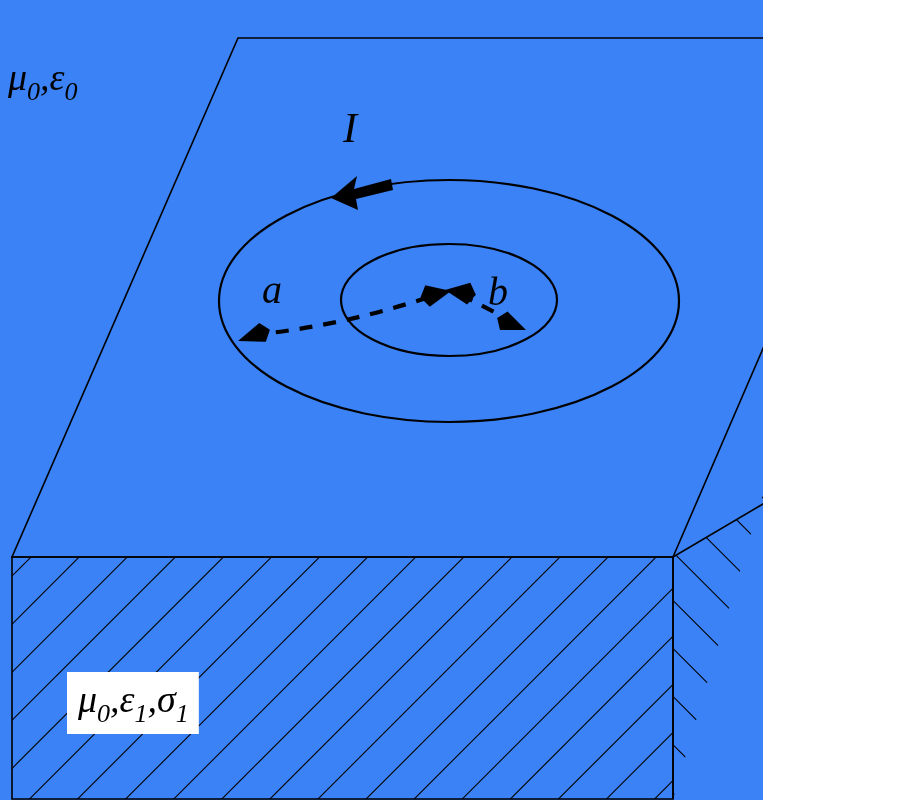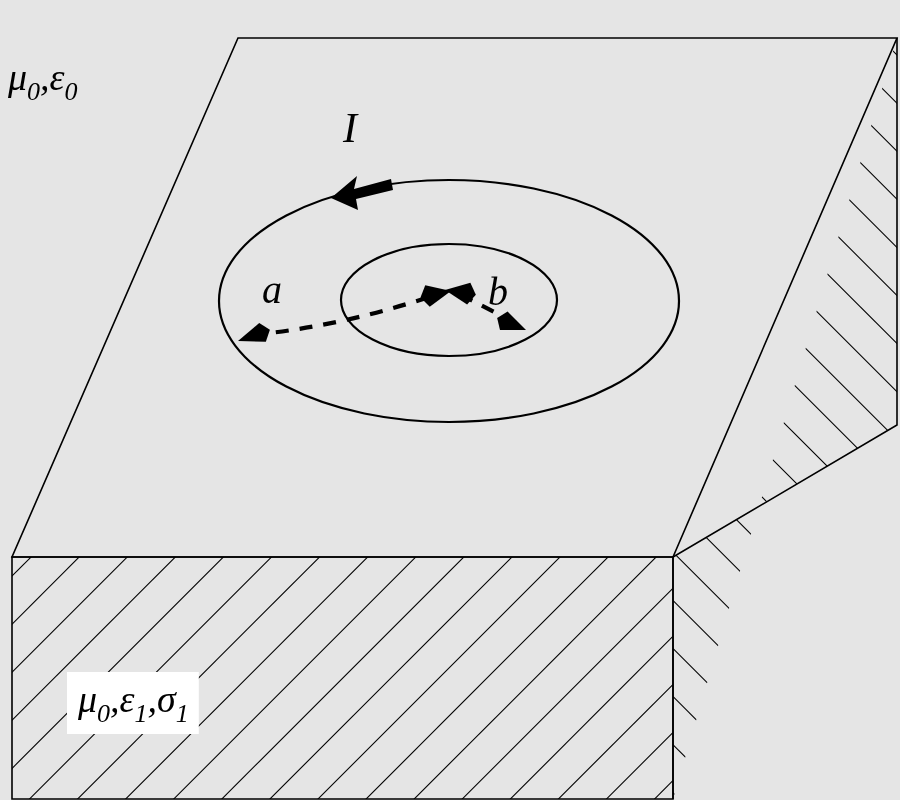--- a/index.html
+++ b/index.html
@@ -5,23 +5,23 @@
   html, body {
     margin: 0;
     padding: 0;
     background: #ffffff;
   }
   body {
     font-family: "Liberation Serif", serif;
   }
   #diagram-root {
     position: relative;
-    width: 900px;
+    width: 763px;
     height: 800px;
-    background: #e5e5e5;
+    background: #3b82f6;
     overflow: hidden;
   }
   svg#scene {
     display: block;
     width: 900px;
     height: 800px;
   }
   .mat-label {
     font-family: "Liberation Serif", serif;
     font-style: italic;

